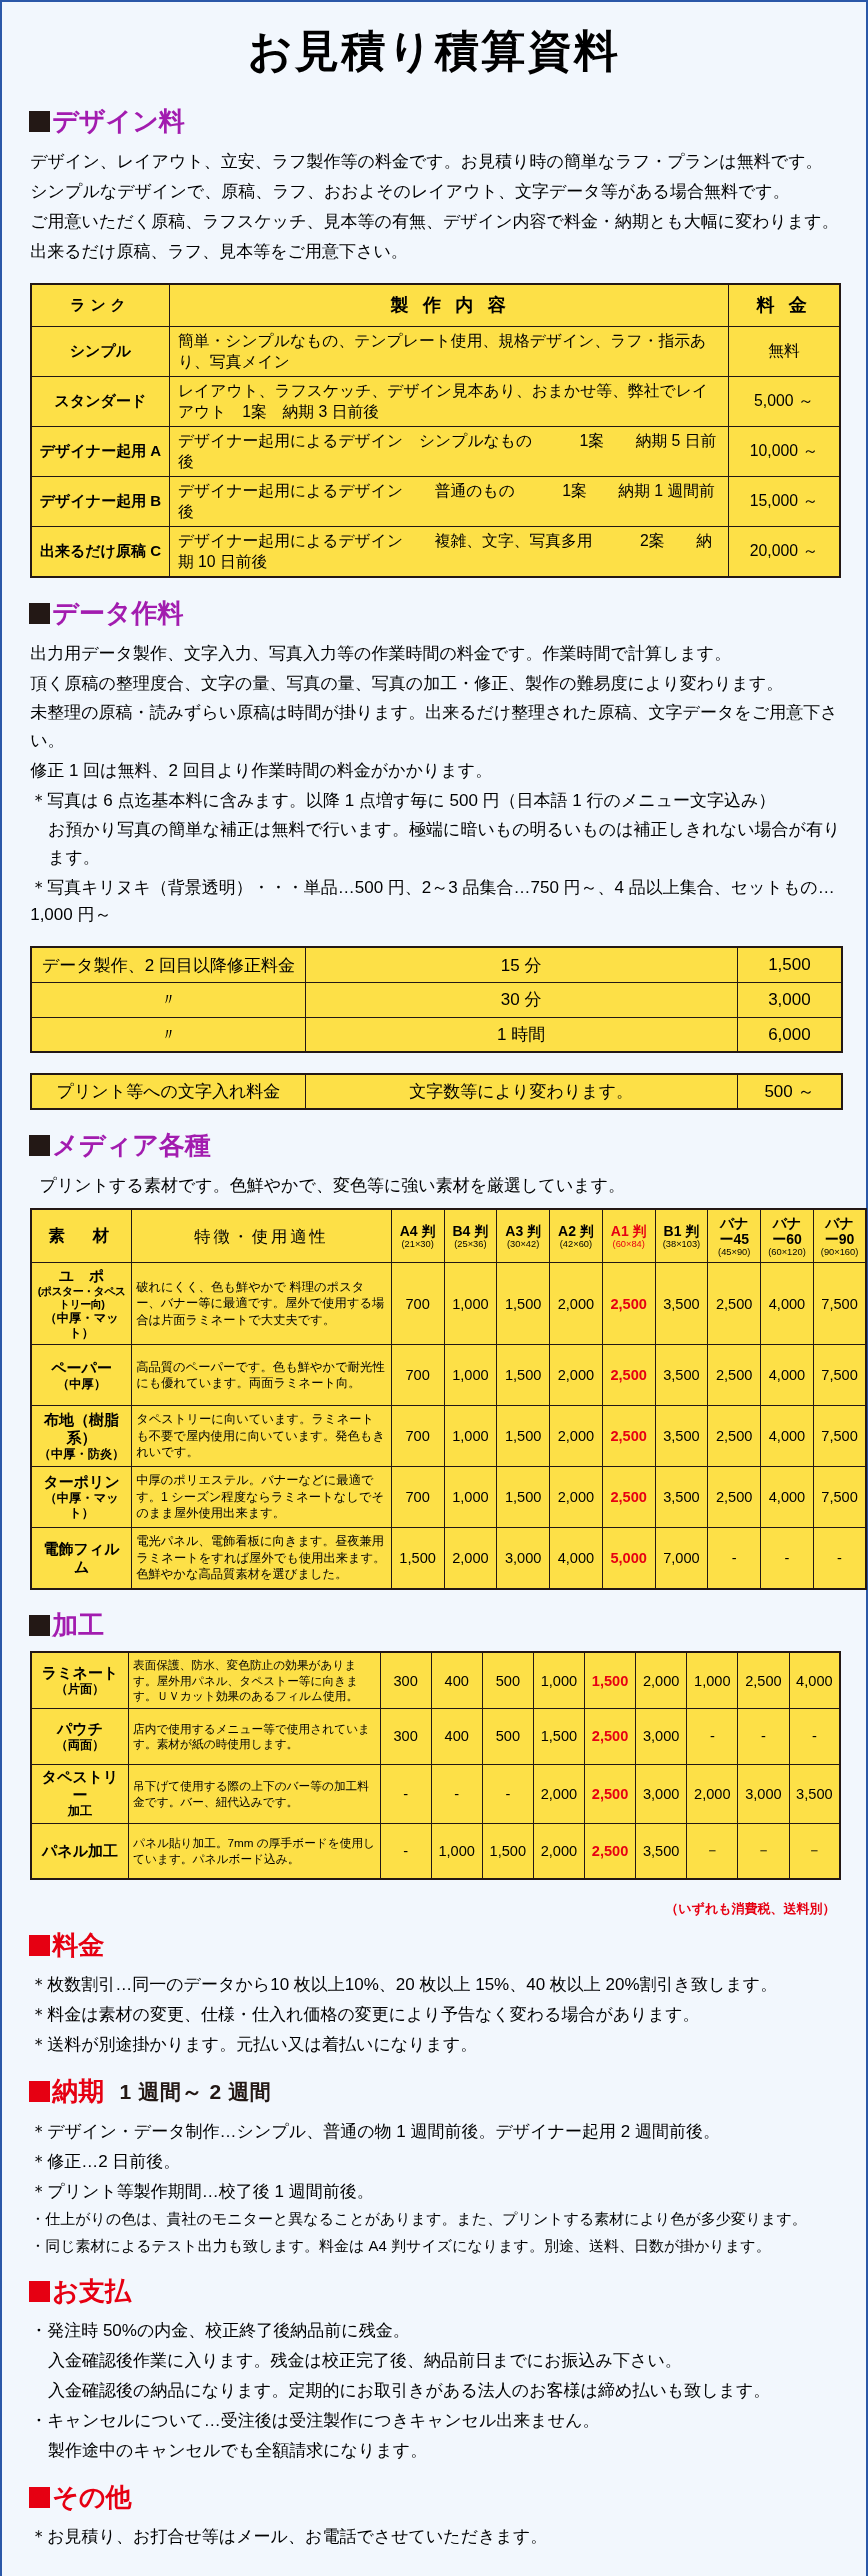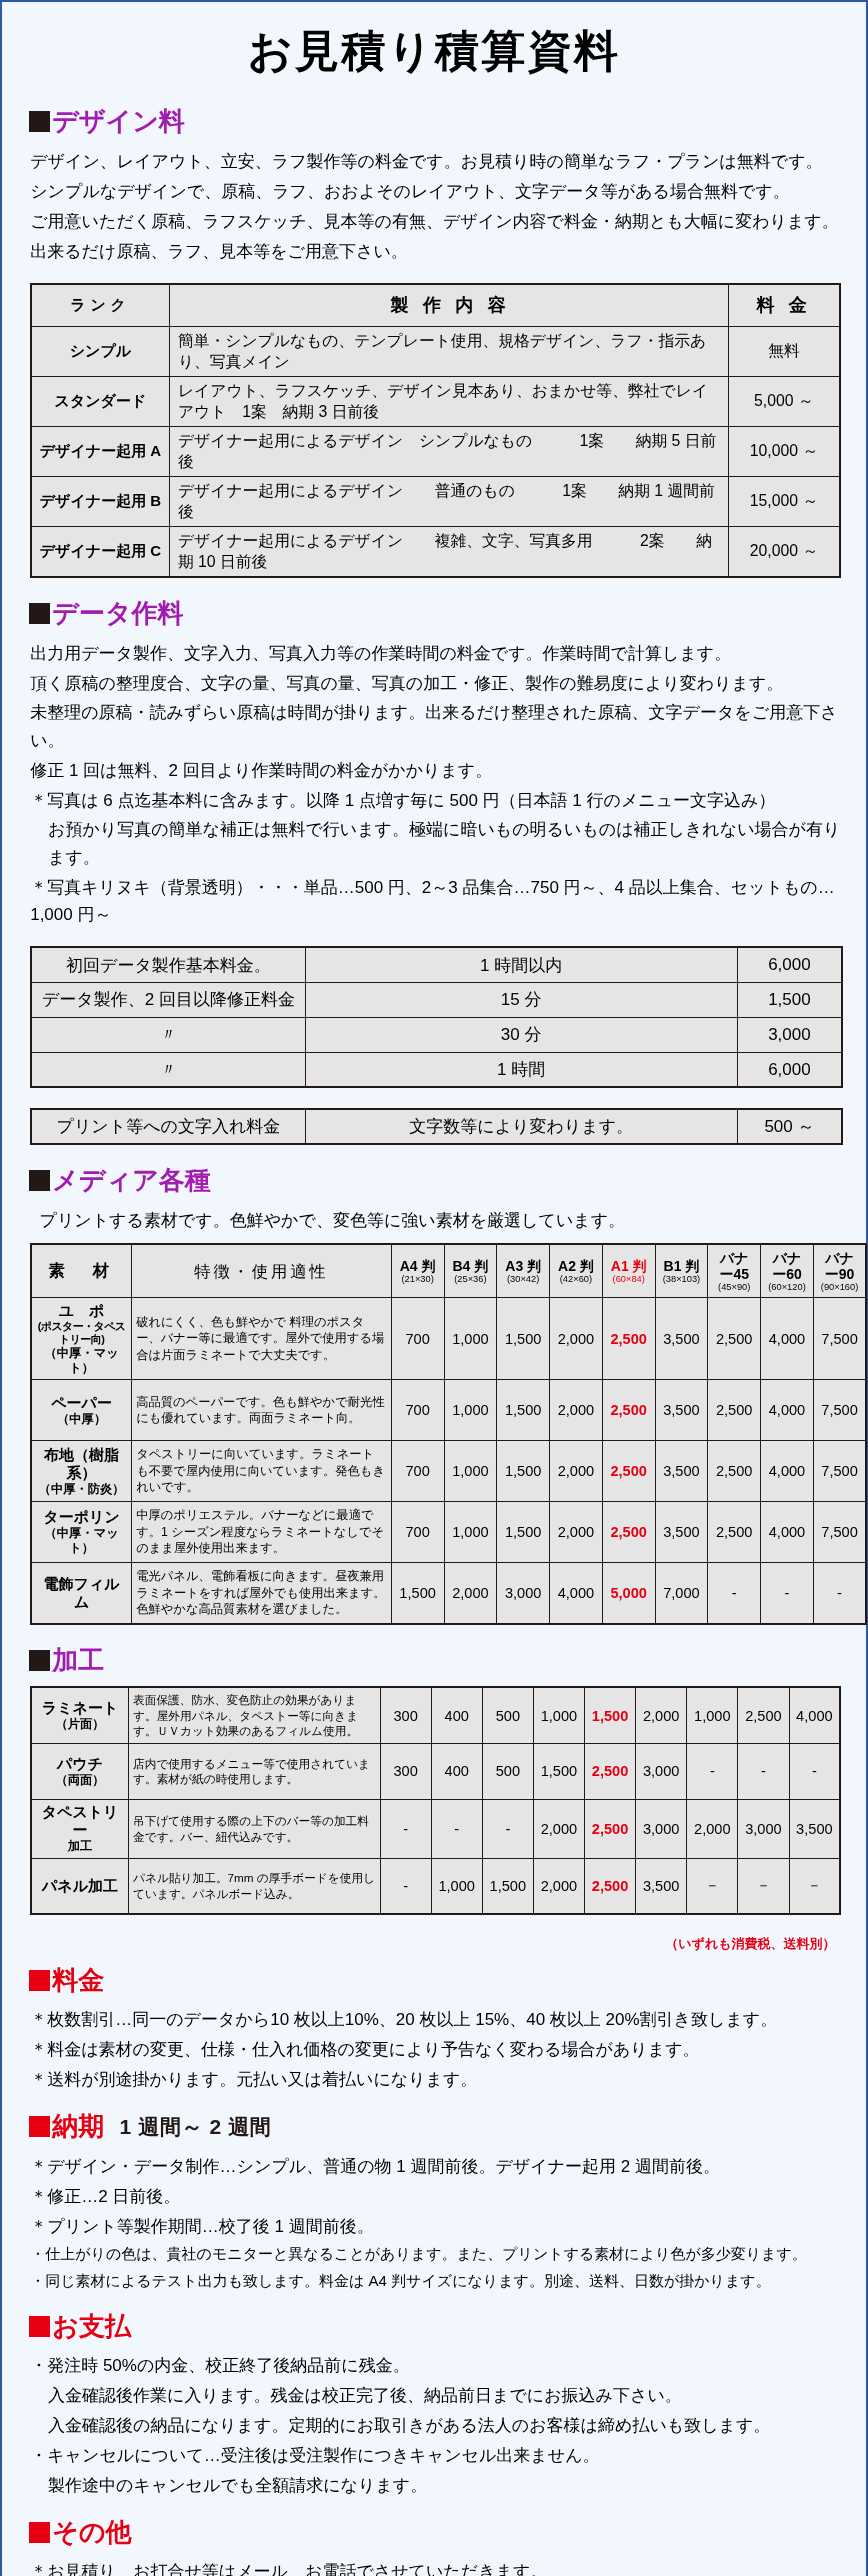--- a/index.html
+++ b/index.html
@@ -74,21 +74,21 @@
     font-size: 13px;
     font-weight: 700;
     margin: 9.3px 10.5px 11.7px 0;
   }
 
   
   table {
     border-collapse: collapse;
     table-layout: fixed;
     margin: 5.8px 0 20px 8.2px;
-    background: #e5e5e5;
+    background: #fde047;
   }
   table td, table th {
     border: 1.2px solid #231815;
     padding: 3.5px 4.7px;
     font-weight: normal;
     color: #000;
     vertical-align: middle;
   }
   table.outer { border: 2.3px solid #231815; }
 
@@ -173,21 +173,21 @@
         <td class="c-rank">デザイナー起用 A</td>
         <td class="c-desc">デザイナー起用によるデザイン　シンプルなもの　　　1案　　納期 5 日前後</td>
         <td class="c-price">10,000 ～</td>
       </tr>
       <tr class="tall">
         <td class="c-rank">デザイナー起用 B</td>
         <td class="c-desc">デザイナー起用によるデザイン　　普通のもの　　　1案　　納期 1 週間前後</td>
         <td class="c-price">15,000 ～</td>
       </tr>
       <tr class="tall">
-        <td class="c-rank">デザイナー起用 C</td>
+        <td class="c-rank">出来るだけ原稿 C</td>
         <td class="c-desc">デザイナー起用によるデザイン　　複雑、文字、写真多用　　　2案　　納期 10 日前後</td>
         <td class="c-price">20,000 ～</td>
       </tr>
     </tbody>
   </table>
 
   <div class="sec-head">
     <span class="mk"></span>
     <span>データ作料</span>
   </div>
@@ -196,25 +196,20 @@
     <p class="para">頂く原稿の整理度合、文字の量、写真の量、写真の加工・修正、製作の難易度により変わります。</p>
     <p class="para">未整理の原稿・読みずらい原稿は時間が掛ります。出来るだけ整理された原稿、文字データをご用意下さい。</p>
     <p class="para">修正 1 回は無料、2 回目より作業時間の料金がかかります。</p>
     <p class="para">＊写真は 6 点迄基本料に含みます。以降 1 点増す毎に 500 円（日本語 1 行のメニュー文字込み）</p>
     <p class="para indent">お預かり写真の簡単な補正は無料で行います。極端に暗いもの明るいものは補正しきれない場合が有ります。</p>
     <p class="para">＊写真キリヌキ（背景透明）・・・単品…500 円、2～3 品集合…750 円～、4 品以上集合、セットもの…1,000 円～</p>
   </div>
 
   <table class="t-data outer">
     <tbody>
-      <tr>
-        <td class="c-name">初回データ製作基本料金。</td>
-        <td class="c-unit">1 時間以内</td>
-        <td class="c-price">6,000</td>
-      </tr>
       <tr>
         <td class="c-name">データ製作、2 回目以降修正料金</td>
         <td class="c-unit">15 分</td>
         <td class="c-price">1,500</td>
       </tr>
       <tr>
         <td class="c-name">〃</td>
         <td class="c-unit">30 分</td>
         <td class="c-price">3,000</td>
       </tr>

